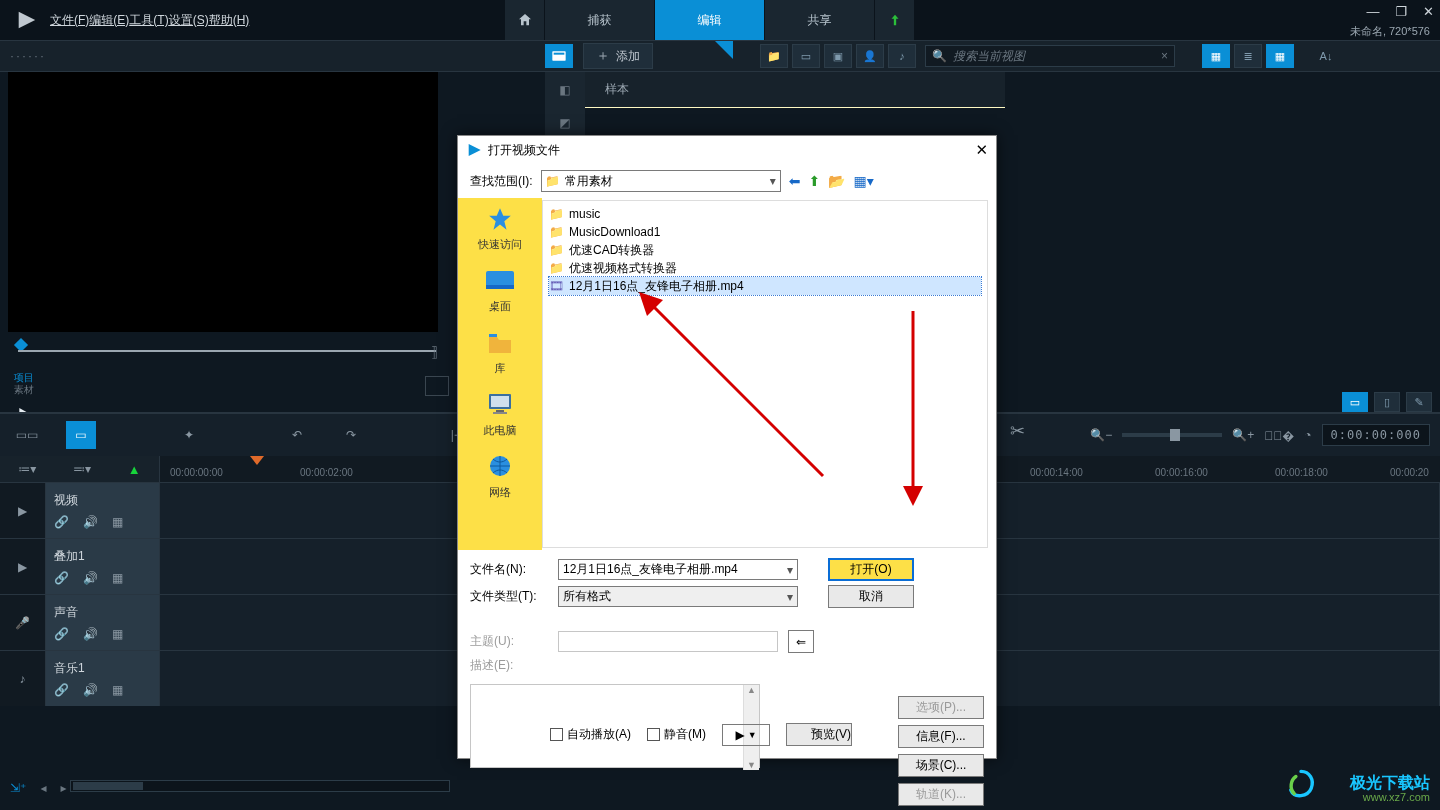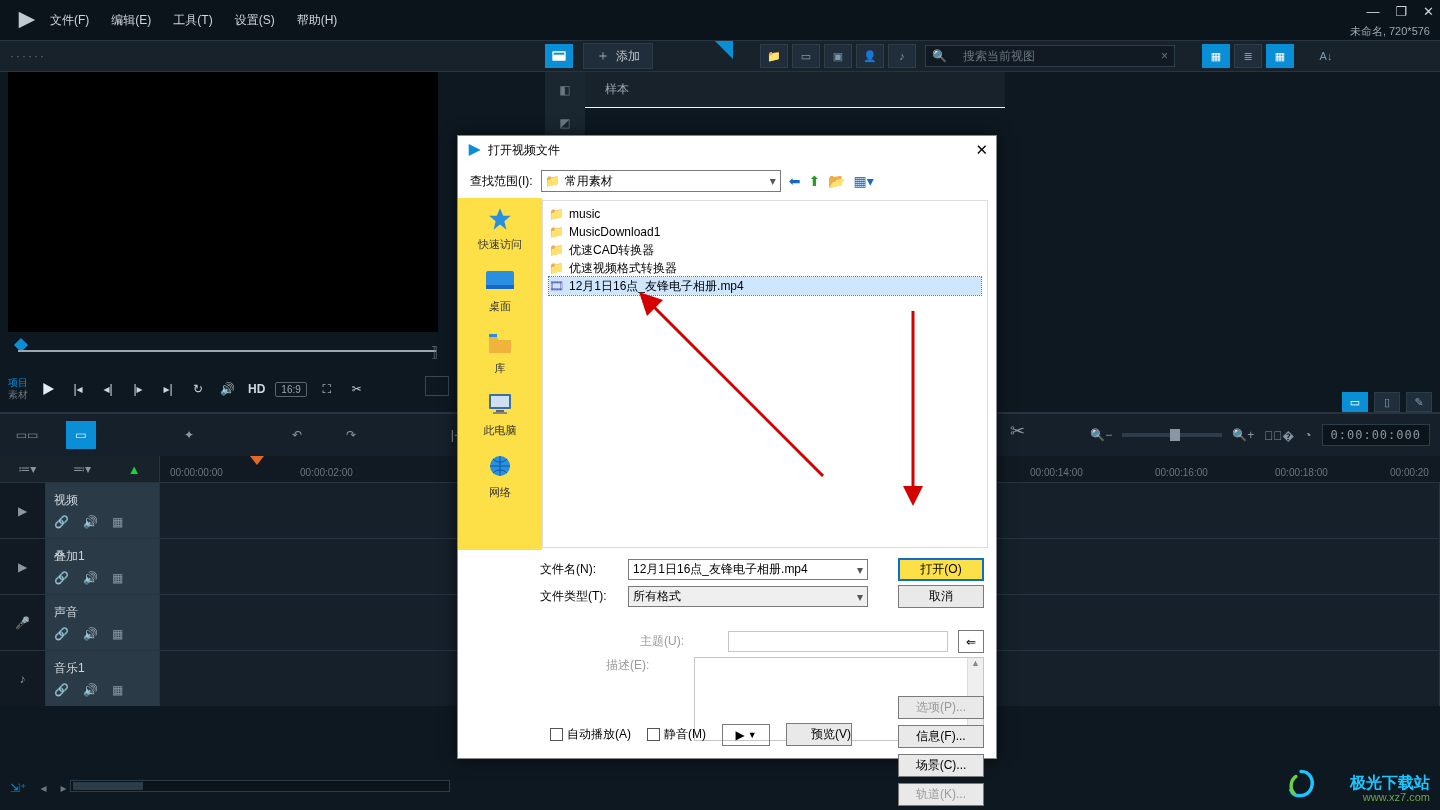--- a/index.html
+++ b/index.html
@@ -2,21 +2,21 @@
 <html><head>
 <meta charset="utf-8">
 <style>
 * { margin:0; padding:0; box-sizing:border-box; font-family:"Microsoft YaHei", Arial, sans-serif; }
 body { width:1440px; height:810px; background:#0e1821; overflow:hidden; position:relative; color:#c0c8d0; font-size:12px; }
 
 
 .topbar { height:40px; background:#0b131b; display:flex; align-items:center; position:relative; }
 .app-logo { width:28px; height:28px; margin:0 10px 0 12px; display:flex; align-items:center; justify-content:center; }
 .app-logo svg { width:22px; height:22px; }
-.menus { display:flex; gap:22px; color:#cfd6dc; }
+.menus { display:flex; color:#cfd6dc;text-decoration:underline; }
 .menus span { cursor:pointer; }
 .top-tabs { position:absolute; left:505px; top:0; display:flex; height:40px; }
 .top-tab { width:110px; display:flex; align-items:center; justify-content:center; background:#1a2630; color:#b8c4cd; border-right:1px solid #0b131b; }
 .top-tab.home { width:40px; }
 .top-tab.active { background:#0a8fd6; color:#fff; }
 .top-tab.arrow { width:40px; background:#1a2630; }
 .win-ctrl { position:absolute; right:6px; top:4px; display:flex; gap:16px; color:#cfd6dc; font-size:13px; }
 .proj-info { position:absolute; right:10px; top:24px; font-size:11px; color:#9aa6b0; }
 
 
@@ -38,21 +38,21 @@
 .row3-main { flex:1; display:flex; align-items:center; padding-left:20px; color:#9aa6b0; border-bottom:1px solid #fef9c3;}
 .row3b { position:absolute; left:545px; top:108px; width:40px; height:30px; background:#1a2630; display:flex; align-items:center; justify-content:center; color:#6a7680;}
 
 
 .preview { position:absolute; left:8px; top:72px; width:430px; height:260px; background:#000; }
 .scrub { position:absolute; left:8px; top:340px; width:430px; height:20px; }
 .scrub .dot { position:absolute; left:8px; top:0; width:10px; height:10px; background:#0a8fd6; transform:rotate(45deg);}
 .scrub .line { position:absolute; left:10px; right:2px; top:10px; height:2px; background:#9aa6b0;}
 .scrub .end { position:absolute; right:0; top:4px; color:#6a7680; font-size:14px;}
 
-.transport { position:absolute; left:8px; top:372px; height:34px; display:flex; align-items:center; gap:10px; color:#9aa6b0; }
+.transport { position:absolute; left:8px; top:372px; height:34px; display:flex; align-items:center; gap:10px; color:#9aa6b0;flex-direction:column; }
 .transport .col { display:flex; flex-direction:column; font-size:10px; color:#0a8fd6; line-height:12px;}
 .tbtn { width:20px; height:20px; display:flex; align-items:center; justify-content:center; color:#cfd6dc; }
 .tbtn.play svg{ fill:#e6edf2;}
 .hd { font-weight:bold; color:#cfd6dc;}
 .aspect { border:1px solid #5a6770; padding:1px 5px; font-size:10px; border-radius:2px;}
 .tc-box { position:absolute; left:425px; top:376px; width:24px; height:20px; border:1px solid #3a4650; background:#0e1821;}
 
 
 .hdiv { position:absolute; left:0; top:412px; width:100%; height:2px; background:#283540; }
 
@@ -111,21 +111,21 @@
 .places { width:84px; background:#fde047; display:flex; flex-direction:column; align-items:center; gap:14px; padding-top:6px; font-size:11px; color:#333;}
 .place { display:flex; flex-direction:column; align-items:center; gap:3px; cursor:pointer;}
 .place .pi { width:36px; height:30px; display:flex; align-items:center; justify-content:center;}
 .filelist { flex:1; border:1px solid #ddd; margin:2px 8px 2px 0; padding:4px 6px; font-size:12px; position:relative;}
 .file-item { display:flex; align-items:center; gap:4px; height:18px;}
 .file-item .fico{ width:16px; color:#f0b43c;}
 .file-item.sel { background:#cfe6ff; outline:1px dotted #3a7bd5;}
 .file-item.sel .fico{ color:#5a4fb0;}
 .arrow-red { position:absolute; pointer-events:none;}
 .dlg-form { padding:4px 12px; font-size:12px;}
-.frow { display:flex; align-items:center; gap:10px; margin:4px 0;justify-content:flex-end;}
+.frow { display:flex; align-items:center; gap:10px; margin:4px 0;}
 .frow label{ width:78px; text-align:left;}
 .frow label.dis{ color:#9a9a9a;}
 .combo { width:240px; height:21px; border:1px solid #7a7a7a; display:flex; align-items:center; padding:0 4px; background:#fff;}
 .combo .dd{ margin-left:auto; color:#555;}
 .btn { width:86px; height:23px; border:1px solid #7a7a7a; background:#e9e9e9; display:flex; align-items:center; justify-content:center; cursor:pointer;}
 .btn.primary{ border:2px solid #0a6dd6; background:#fde047;}
 .btn.dis{ color:#9a9a9a;}
 .side-btns { position:absolute; right:12px; top:560px; display:flex; flex-direction:column; gap:6px;}
 .tarea { width:290px; height:84px; border:1px solid #c6c6c6; background:#fff; resize:none;}
 .tarea-wrap{ position:relative; width:290px;}
@@ -149,20 +149,35 @@
         <polygon class="ic-fill" points="4,3 22,12 4,21" fill="#0a8fd6"></polygon>
       </svg>
   </div>
   <div class="menus">
     <span>文件(F)</span>
     <span>编辑(E)</span>
     <span>工具(T)</span>
     <span>设置(S)</span>
     <span>帮助(H)</span>
   </div>
+  <div class="top-tabs">
+    <div class="top-tab home">
+        <svg width="16" height="16" viewBox="0 0 24 24">
+          <path class="ic-fill" fill="#cfd6dc" d="M12 3l9 8h-3v9h-4v-6h-4v6H6v-9H3z"></path>
+        </svg>
+      </div>
+    <div class="top-tab">捕获</div>
+    <div class="top-tab active">编辑</div>
+    <div class="top-tab">共享</div>
+    <div class="top-tab arrow">
+        <svg width="14" height="14" viewBox="0 0 24 24">
+          <path fill="#2bbf3a" d="M12 3l6 7h-4v11h-4V10H6z"></path>
+        </svg>
+      </div>
+  </div>
   <div class="win-ctrl">
     <span>—</span>
     <span>❐</span>
     <span>✕</span>
   </div>
   <div class="proj-info">未命名, 720*576</div>
 </div>
 
 <div class="row2">
   <div class="dots">······</div>
@@ -181,21 +196,21 @@
   <div class="pin"></div>
   <div class="folder-icons">
     <div class="sq">📁</div>
     <div class="sq">▭</div>
     <div class="sq">▣</div>
     <div class="sq">👤</div>
     <div class="sq">♪</div>
   </div>
   <div class="search-box">
     <span>🔍</span>
-    <span style="margin-left:16px;">搜索当前视图</span>
+    <span style="margin-left:6px;font-style:italic;">搜索当前视图</span>
     <span class="x">×</span>
   </div>
   <div class="view-icons">
     <div class="sq act">▦</div>
     <div class="sq">≣</div>
     <div class="sq act">▦</div>
     <div style="width:10px;"></div>
     <div class="sq" style="background:transparent;border:none;">A↓</div>
   </div>
 </div>
@@ -479,21 +494,21 @@
       <div style="width:10px;"></div>
       <div class="btn">取消</div>
     </div>
 
     <div style="height:14px;"></div>
     <div class="frow">
       <label class="dis">主题(U):</label>
       <input class="combo" style="width: 220px; background: rgb(255, 255, 255); border: 1px solid rgb(198, 198, 198);" disabled="">
       <div class="arrow-btn">⇐</div>
     </div>
-    <div class="frow" style="align-items:flex-start;">
+    <div class="frow" style="align-items:flex-start;flex-direction:column;">
       <label class="dis">描述(E):</label>
       <div class="tarea-wrap">
         <textarea class="tarea" disabled="" style=""></textarea>
         <div class="tarea-sb">
             <span>▲</span>
             <span>▼</span>
           </div>
       </div>
     </div>
   </div>

